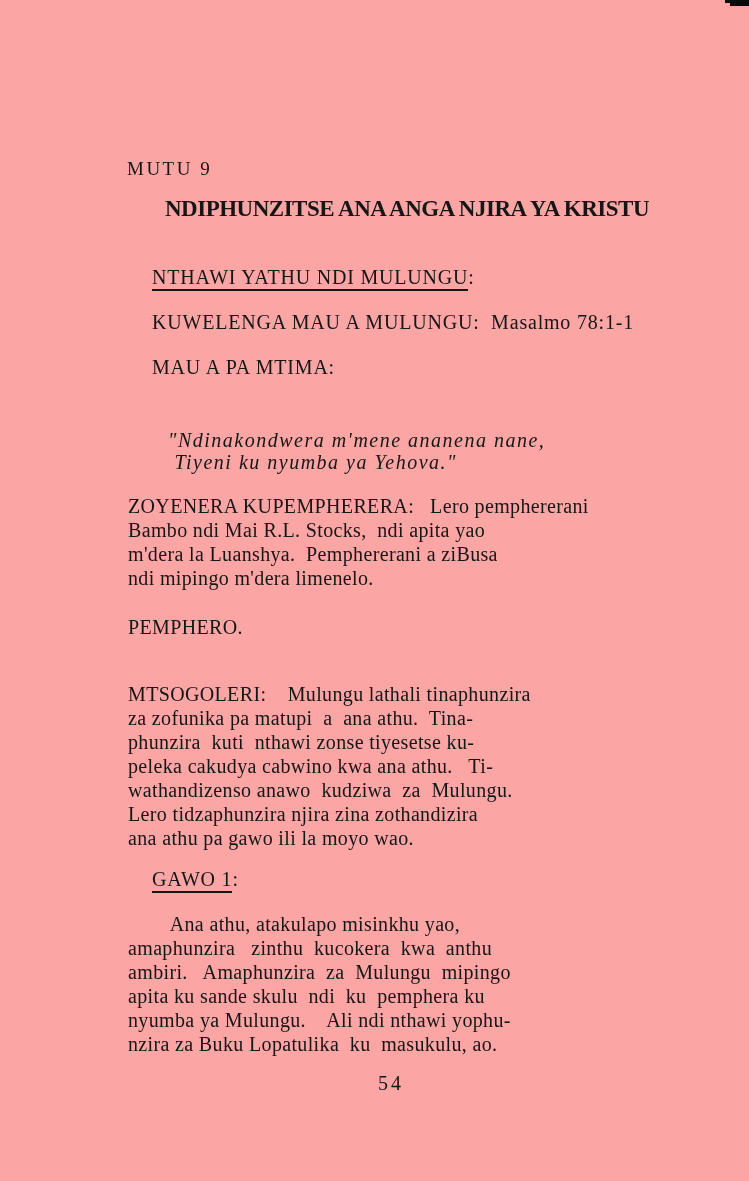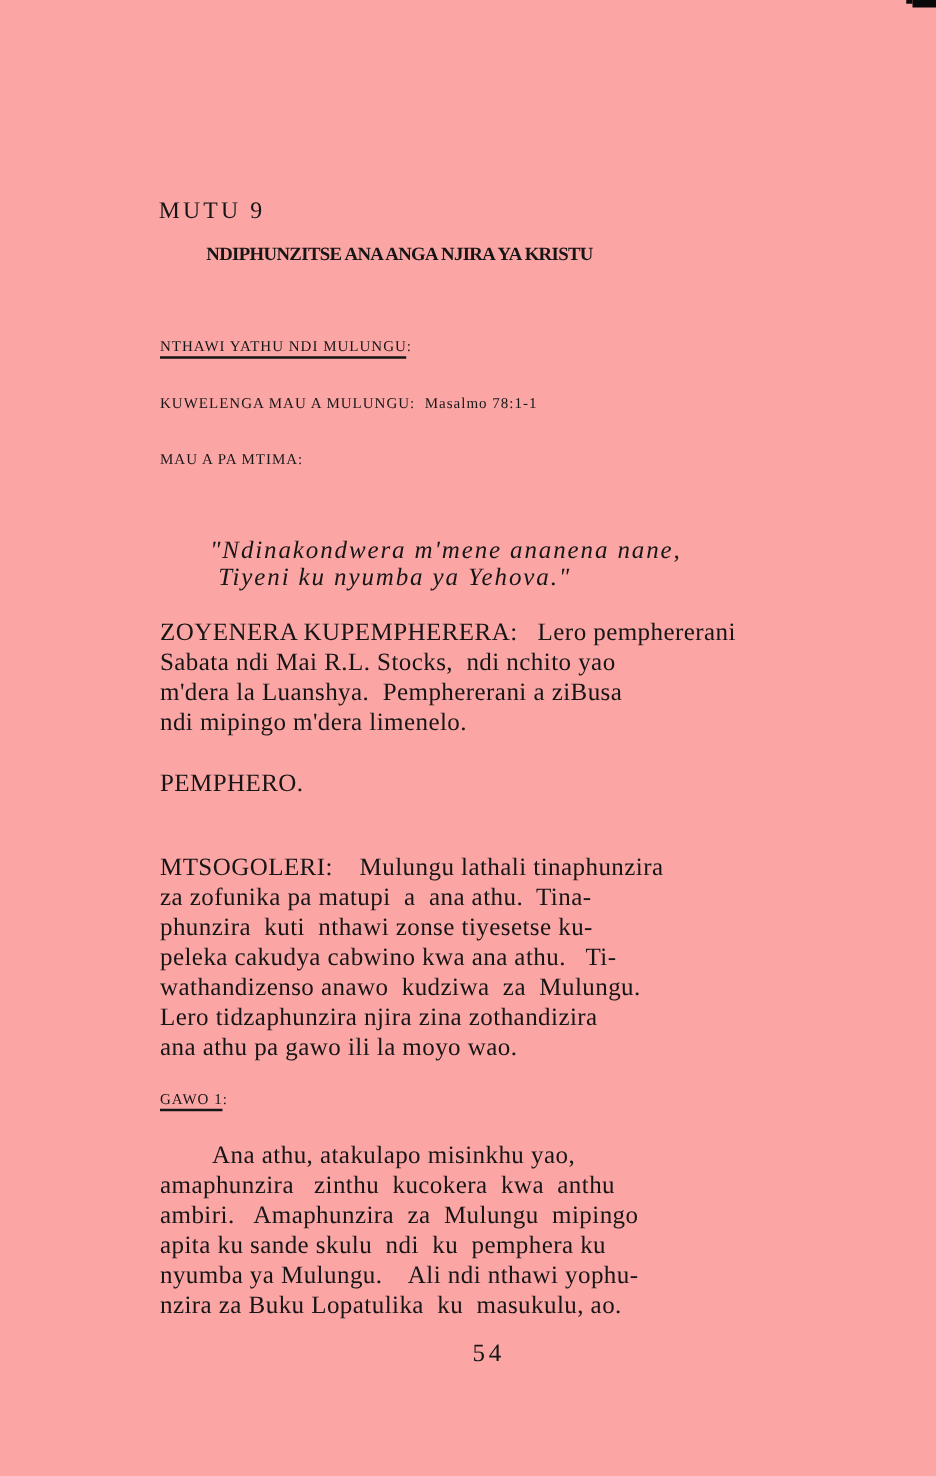--- a/index.html
+++ b/index.html
@@ -7,23 +7,23 @@
     position:relative;
     width:749px;height:1181px;
     margin:0 auto;
     background:#fca5a5;
     color:#161616;
     font-family:Liberation Serif, serif;
     overflow:hidden;
   }
   .blk{position:absolute;white-space:pre;}
   .body-text{font-size:20px;line-height:24px;letter-spacing:0.35px;}
-  .heading{font-size:12px;line-height:24px;letter-spacing:0.8px;}
+  .heading{font-size:20px;line-height:24px;letter-spacing:0.8px;margin-left:24px;}
   .chapter{font-size:19px;letter-spacing:2.5px;}
-  .title{font-size:15px;letter-spacing:-0.5px;font-weight:bold;}
+  .title{font-size:23px;letter-spacing:-0.5px;font-weight:bold;}
   .quote{font-style:italic;font-size:20px;line-height:22px;letter-spacing:1.5px;}
   .underlined{border-bottom:2px solid #161616;padding-bottom:1px;}
   .pagenum{font-size:20px;letter-spacing:3px;}
   .corner-mark{
     position:absolute;top:0;right:0;width:19px;height:6px;background:#0a0a0a;
   }
   .corner-mark:before{
     content:"";position:absolute;left:-5px;top:0;width:5px;height:3px;background:#0a0a0a;
   }
 </style>
@@ -43,21 +43,21 @@
   <div class="blk heading" style="left:128px;top:310px;">KUWELENGA MAU A MULUNGU:  Masalmo 78:1-1</div>
 
   <div class="blk heading" style="left:128px;top:355px;">MAU A PA MTIMA:</div>
 
   <div class="blk quote" style="left:168px;top:385px;">
     <div>"Ndinakondwera m'mene ananena nane,
  Tiyeni ku nyumba ya Yehova."</div>
   </div>
 
   <div class="blk body-text" style="left:128px;top:494px;">ZOYENERA KUPEMPHERERA:   Lero pemphererani
-Sabata ndi Mai R.L. Stocks,  ndi nchito yao
+Bambo ndi Mai R.L. Stocks,  ndi apita yao
 m'dera la Luanshya.  Pemphererani a ziBusa
 ndi mipingo m'dera limenelo.</div>
 
   <div class="blk body-text" style="left:128px;top:615px;">PEMPHERO.</div>
 
   <div class="blk body-text" style="left:128px;top:682px;">MTSOGOLERI:    Mulungu lathali tinaphunzira
 za zofunika pa matupi  a  ana athu.  Tina-
 phunzira  kuti  nthawi zonse tiyesetse ku-
 peleka cakudya cabwino kwa ana athu.   Ti-
 wathandizenso anawo  kudziwa  za  Mulungu.

